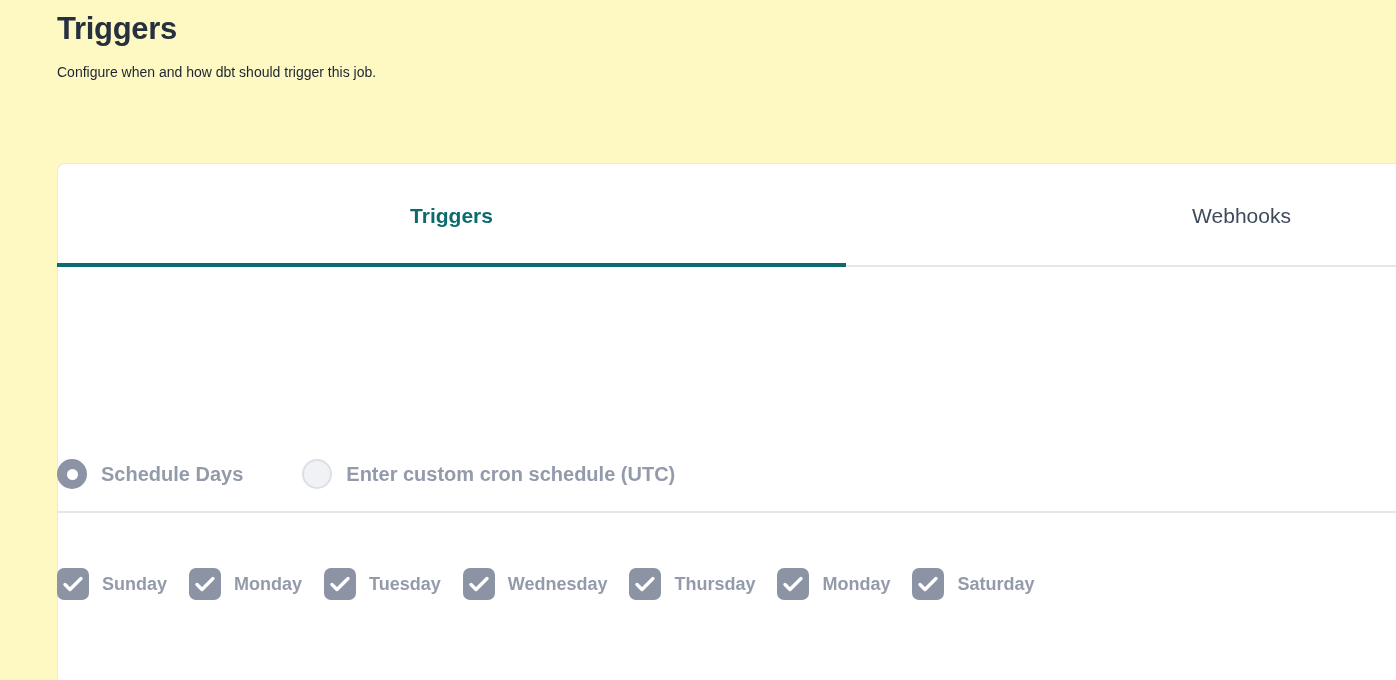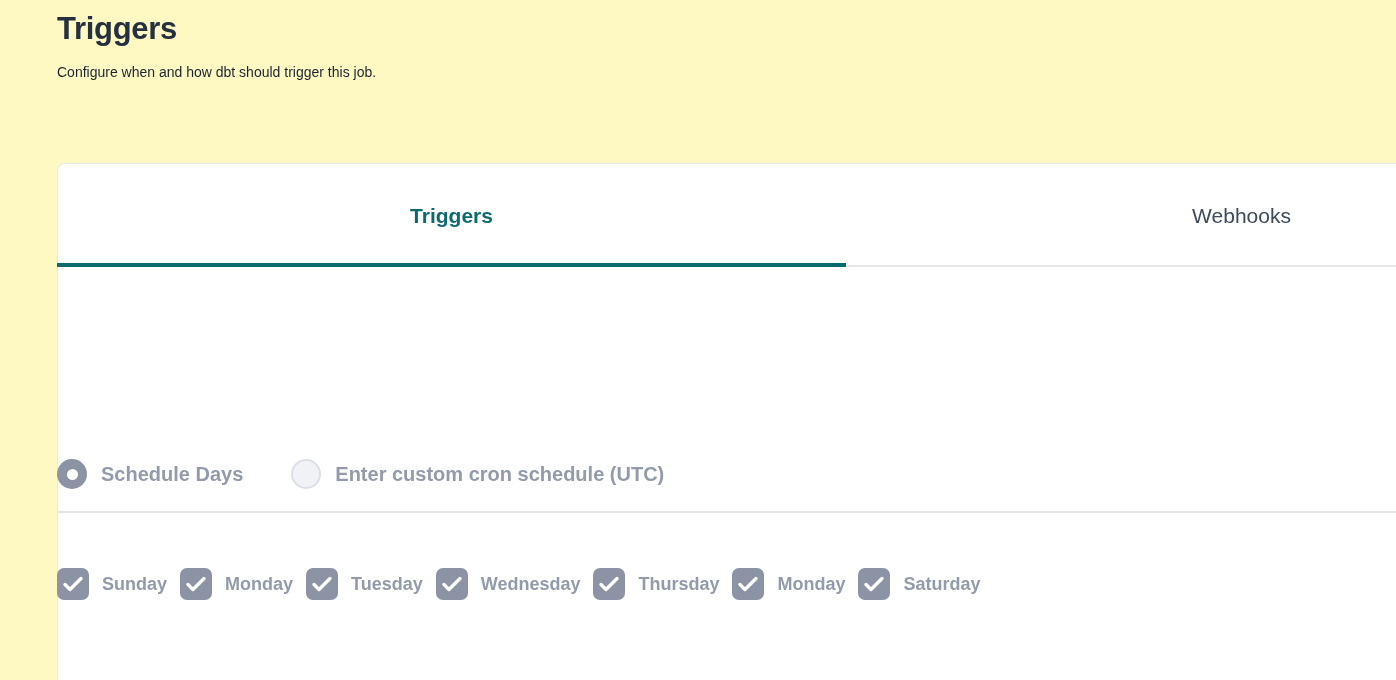--- a/index.html
+++ b/index.html
@@ -144,20 +144,21 @@
     white-space: nowrap;
   }
 
   
   .radio-row {
     position: absolute;
     left: -1px;
     top: 295px;
     display: flex;
     align-items: flex-end;
+    gap: 11px;
   }
   .radio-item {
     display: flex;
     align-items: center;
     cursor: pointer;
   }
   .radio-item + .radio-item {
     margin-left: 48px;
   }
   .radio {
@@ -213,21 +214,21 @@
     display: flex;
     align-items: center;
     white-space: nowrap;
   }
   .day-item {
     display: flex;
     align-items: center;
     cursor: pointer;
   }
   .day-item + .day-item {
-    margin-left: 13px;
+    margin-left: 22px;
   }
   .checkbox {
     position: relative;
     width: 32px;
     height: 32px;
     border-radius: 7px;
     background: #8b93a4;
     flex: none;
   }
   .checkbox svg {

